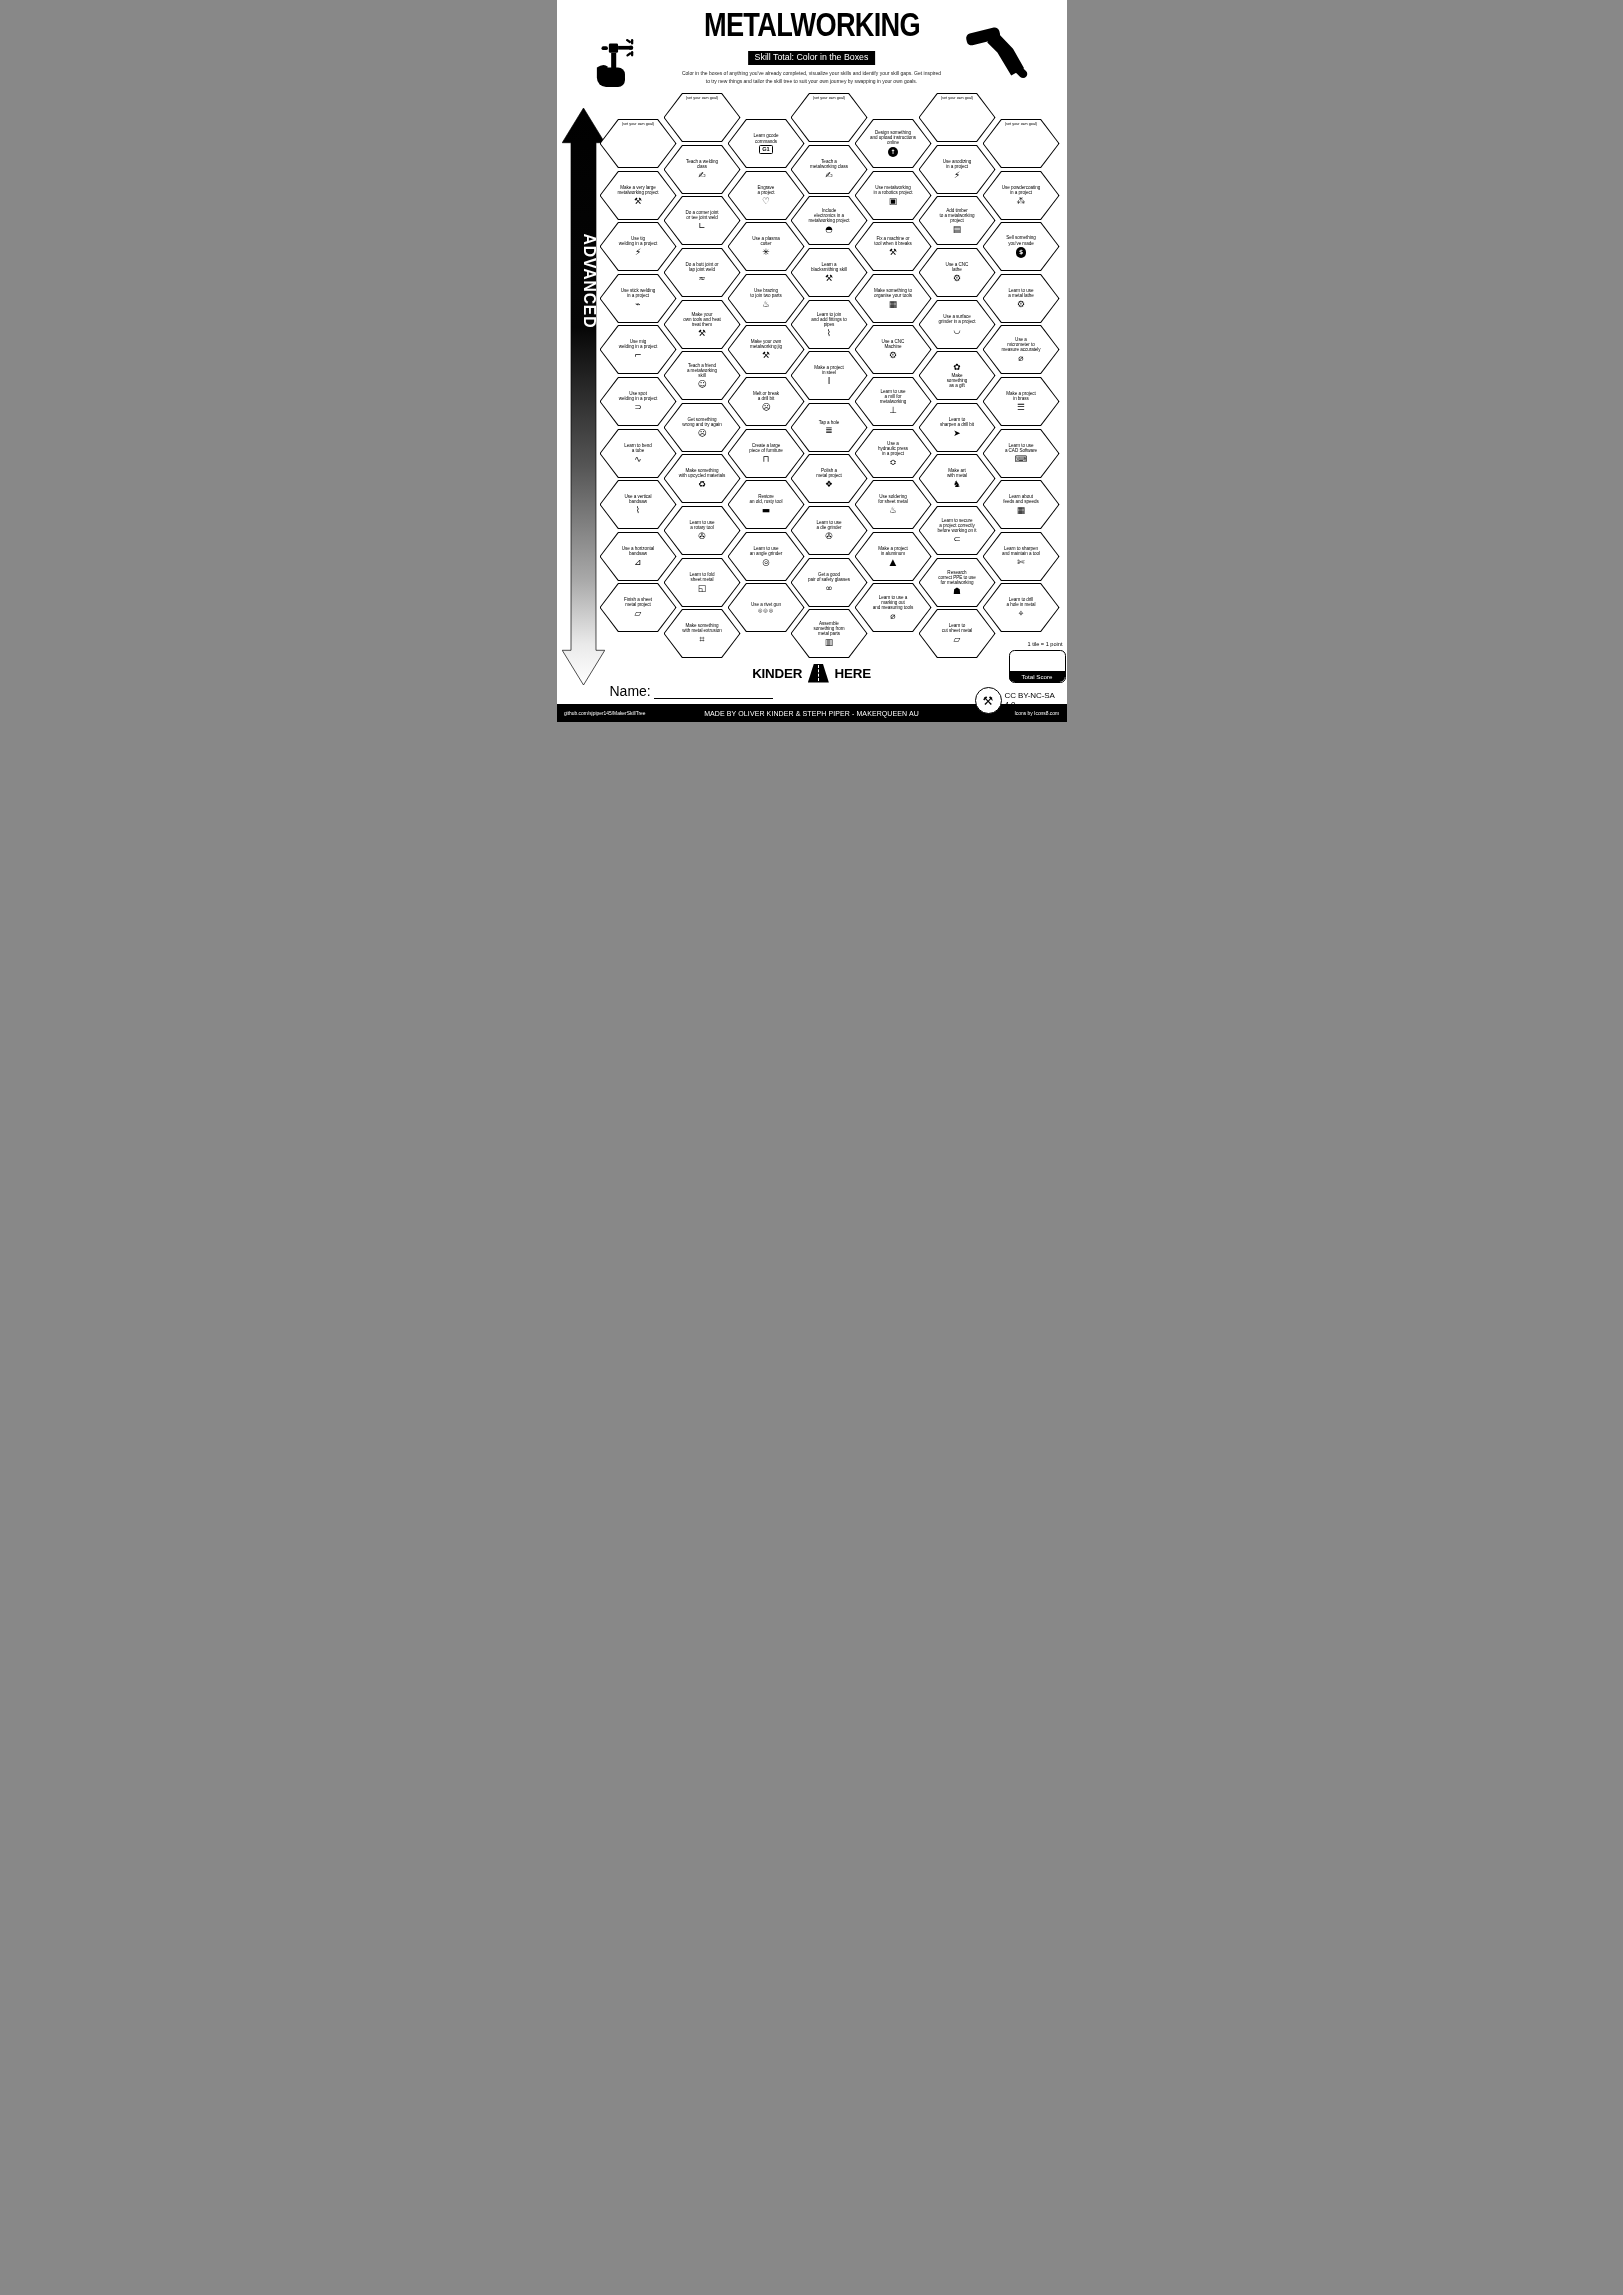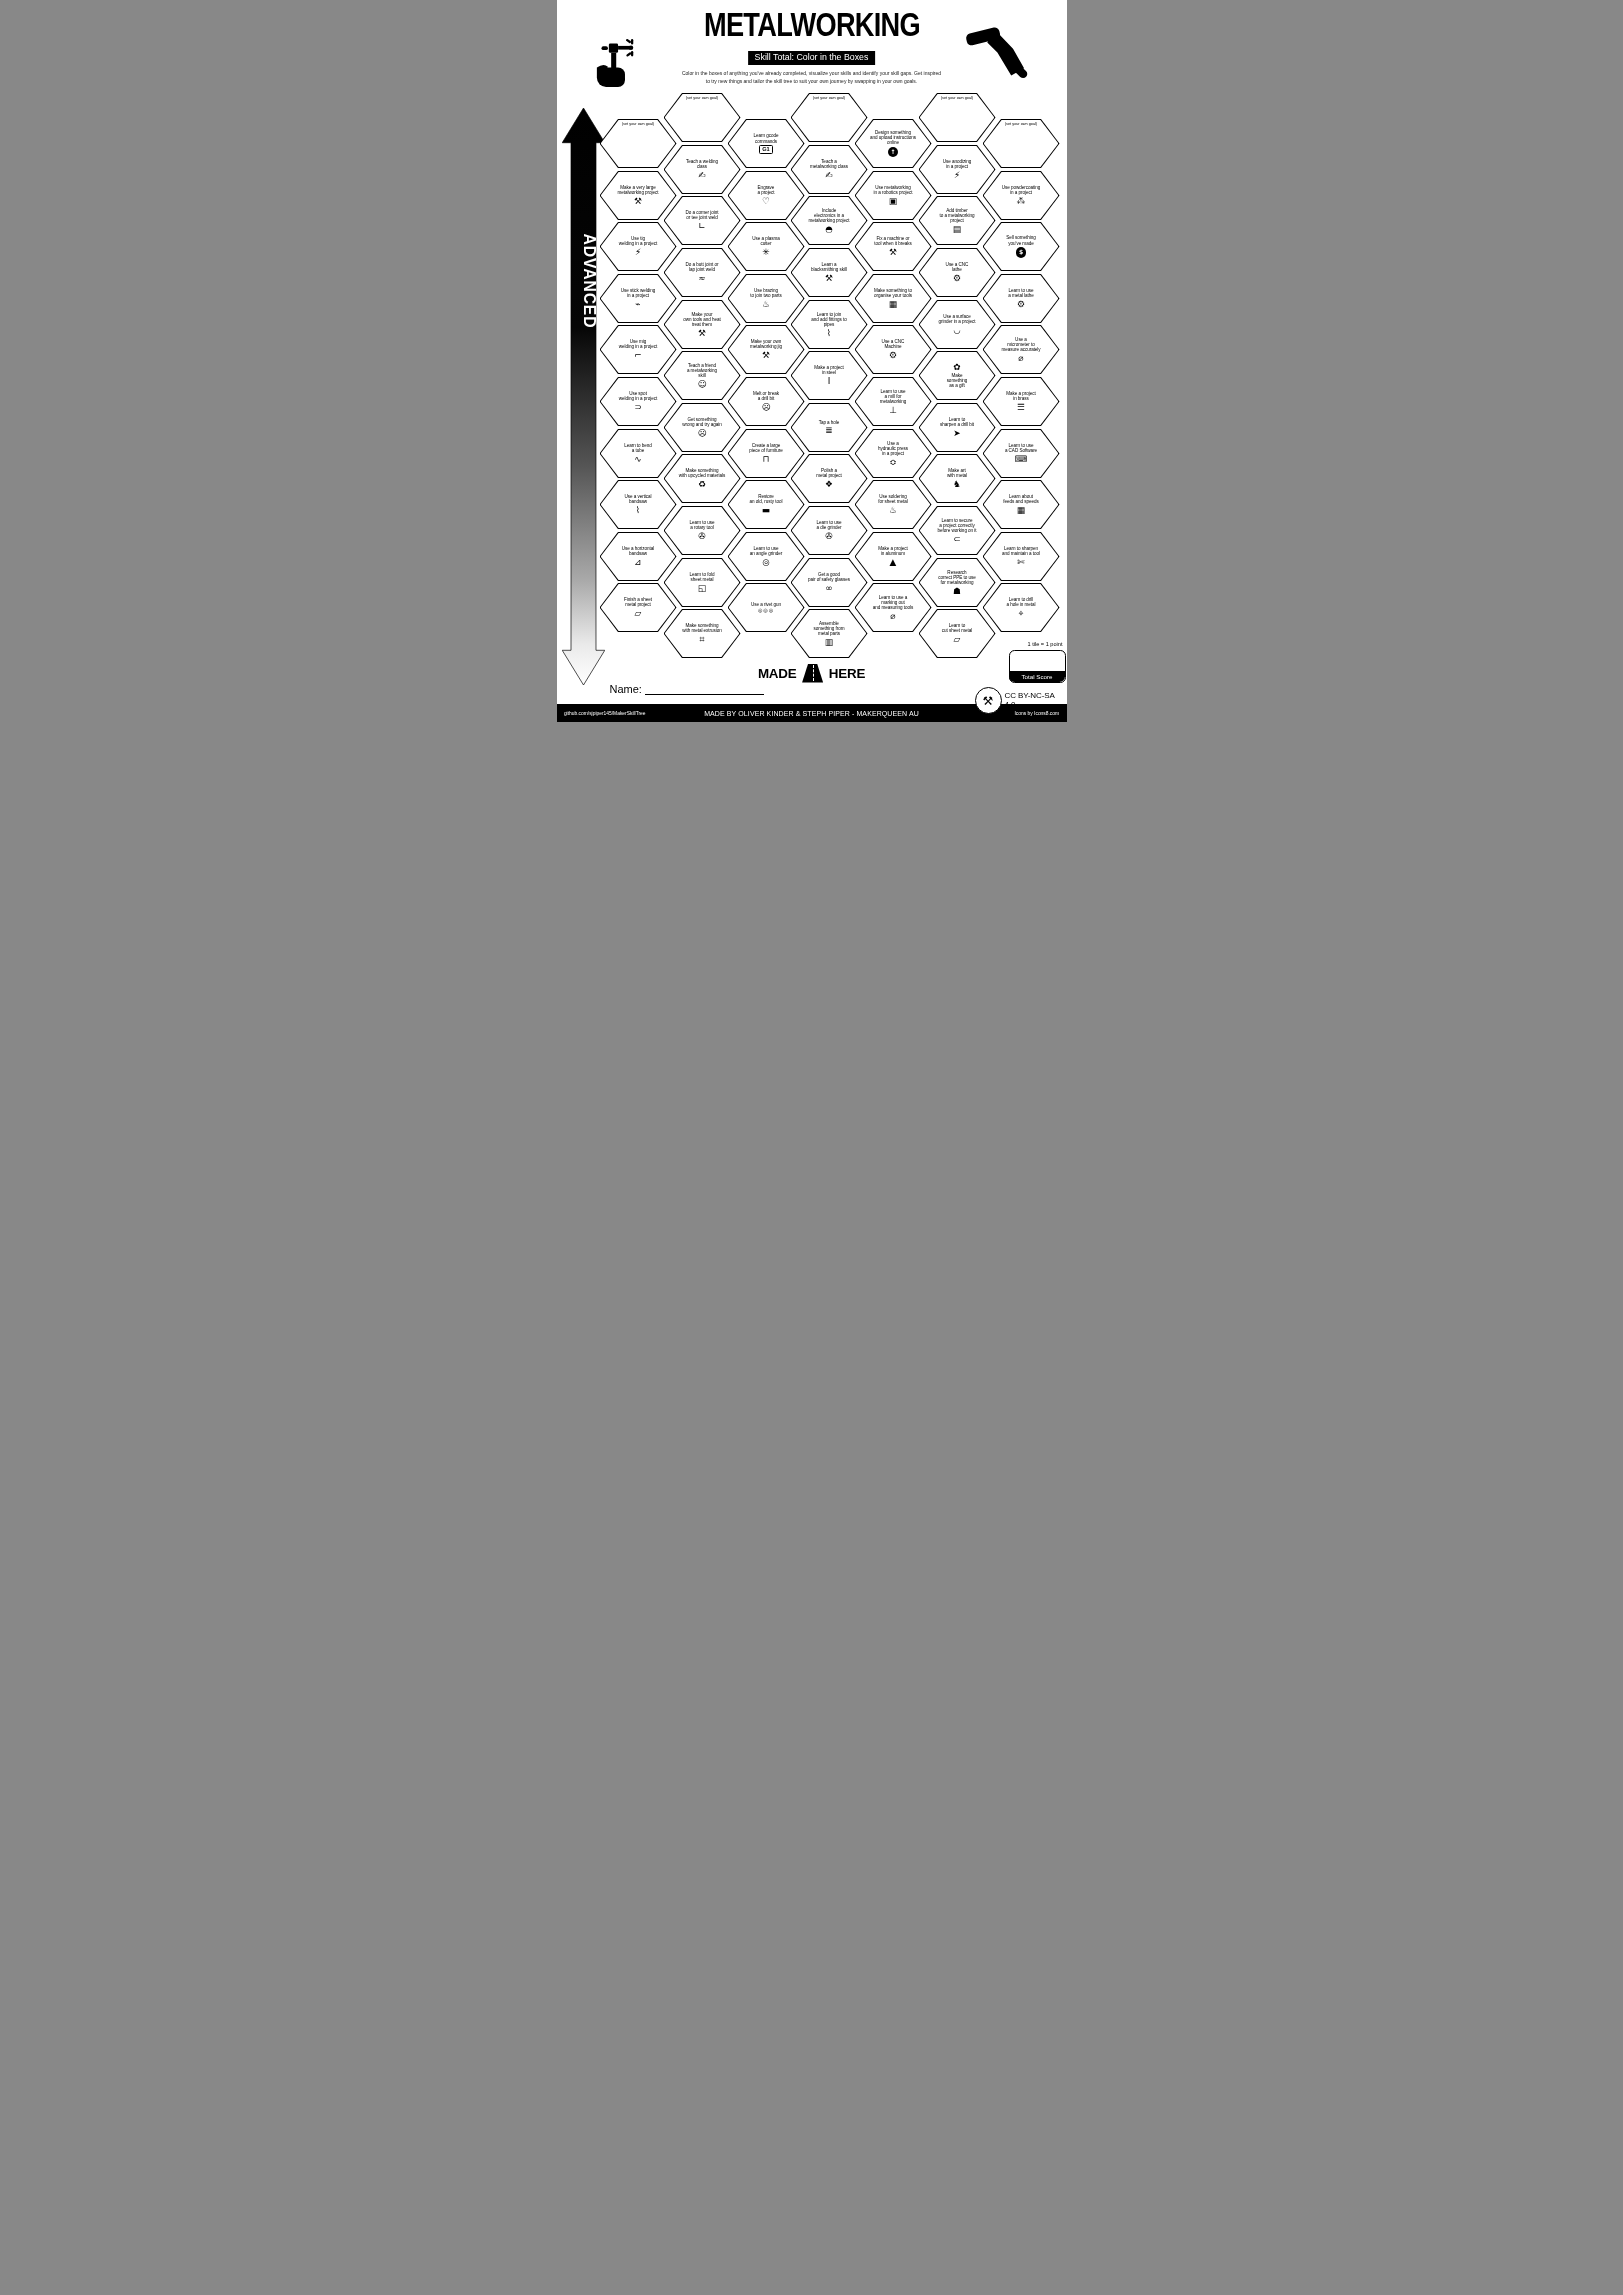--- a/index.html
+++ b/index.html
@@ -38,21 +38,21 @@
   .hex-icon.boxed{border:0.9px solid #000;border-radius:1.4px;font-size:5.6px;font-weight:700;
        padding:0.5px 1.9px;font-family:"Liberation Sans",sans-serif;}
   
   #start-here{position:absolute;left:0;width:100%;top:664px;display:flex;align-items:center;
        justify-content:center;gap:5.6px;}
   .start-text{font-size:13.4px;font-weight:700;letter-spacing:-0.2px;}
   #road-icon{width:21px;height:18.5px;background:#000;position:relative;
        clip-path:polygon(28% 0,72% 0,100% 100%,0 100%);}
   #road-icon div{position:absolute;left:50%;top:8%;height:84%;border-left:1.4px dashed #fff;}
   #name-row{position:absolute;left:53px;top:683px;display:flex;align-items:flex-end;gap:2.8px;}
-  #name-label{font-size:11px;}
+  #name-label{font-size:14px;}
   #name-underline{width:119px;border-bottom:0.9px solid #000;height:9.3px;}
   #tile-note{position:absolute;left:449px;top:641px;width:57px;text-align:right;font-size:5.6px;}
   #score-box{position:absolute;left:452px;top:650px;width:55px;height:30.5px;background:#fff;
        border:0.9px solid #000;border-radius:5.6px;}
   #score-box .bar{position:absolute;left:-0.9px;right:-0.9px;bottom:-0.9px;height:11.6px;background:#000;
        color:#fff;border-radius:0 0 5.6px 5.6px;display:flex;align-items:center;justify-content:center;
        font-size:6.2px;}
   #cc-badge{position:absolute;left:418px;top:687px;width:25px;height:25px;border:1.2px solid #000;
        border-radius:50%;background:#fff;z-index:3;display:flex;align-items:center;justify-content:center;}
   #cc-badge span{font-family:"DejaVu Sans",sans-serif;font-size:12px;}
@@ -619,21 +619,21 @@
       <div class="hex" style="left: 426px; top: 583px;">
         <div class="hex-inner"></div>
         <div class="hex-content">
           <div class="hex-label">Learn to drill<br>a hole in metal</div>
           <span class="hex-icon">⌖</span>
         </div>
       </div>
     </div>
 
   <div id="start-here">
-    <span class="start-text">MADE</span>
+    <span class="start-text">KINDER</span>
     <span id="road-icon">
         <div></div>
       </span>
     <span class="start-text">HERE</span>
   </div>
 
   <div id="name-row">
     <span id="name-label">Name:</span>
     <span id="name-underline"></span>
   </div>

